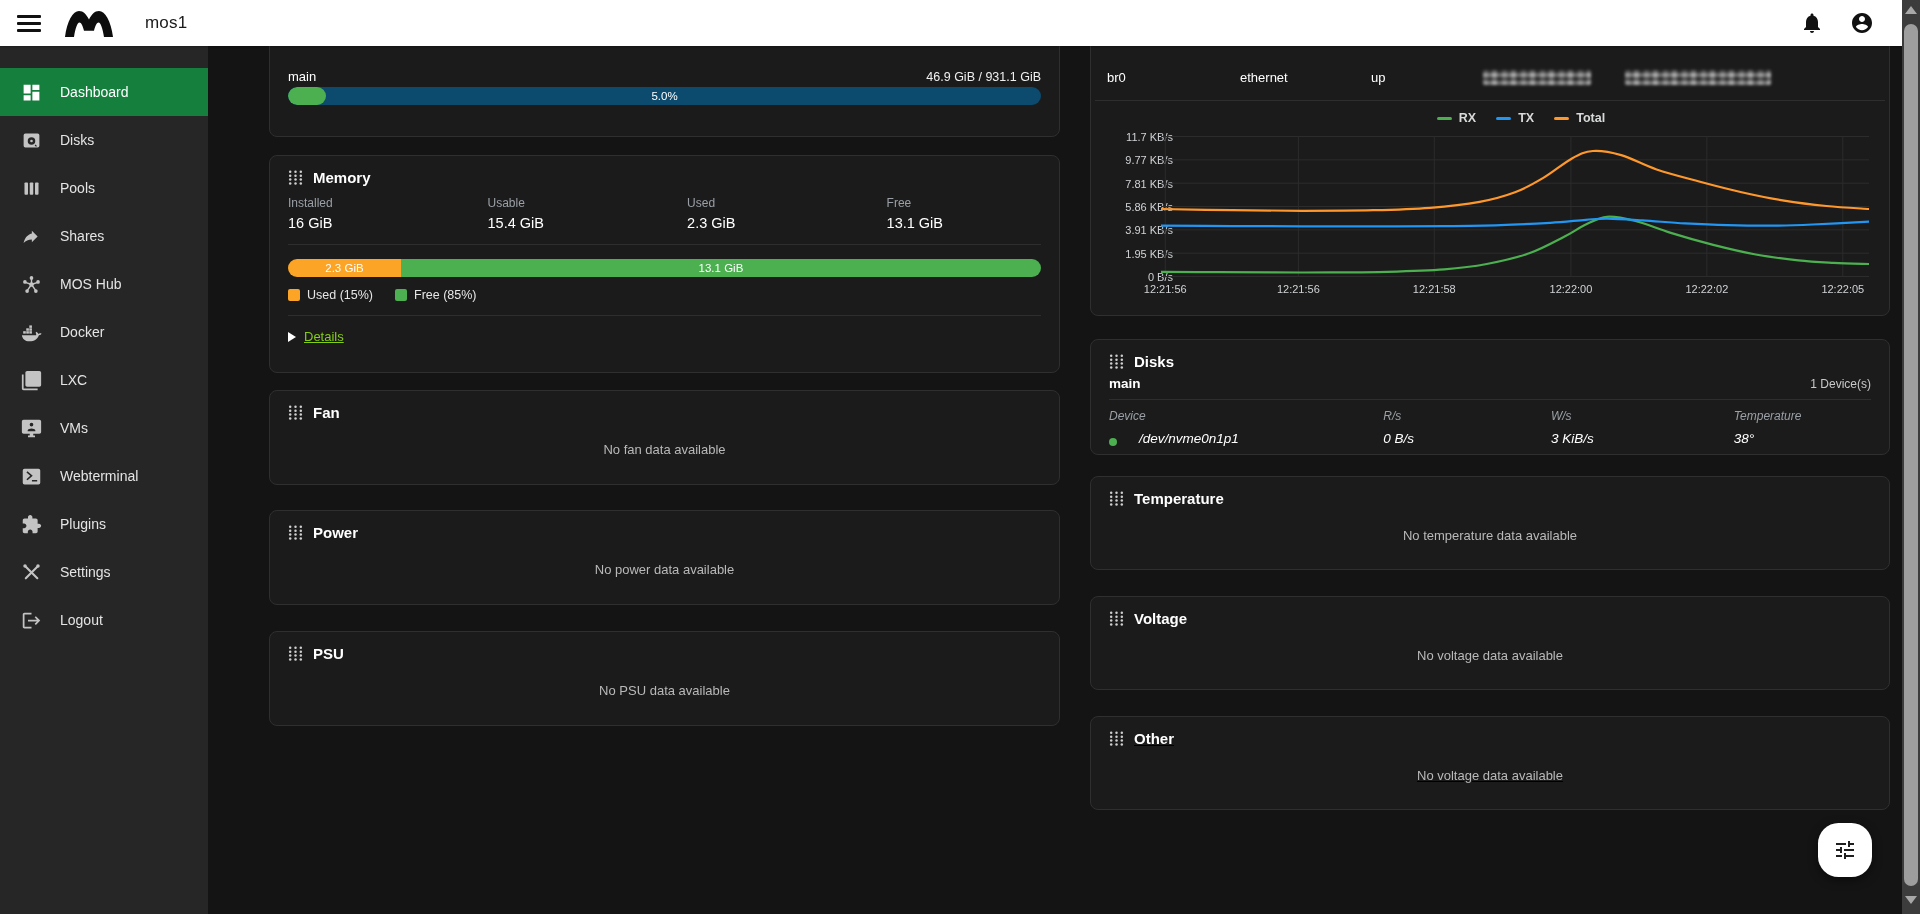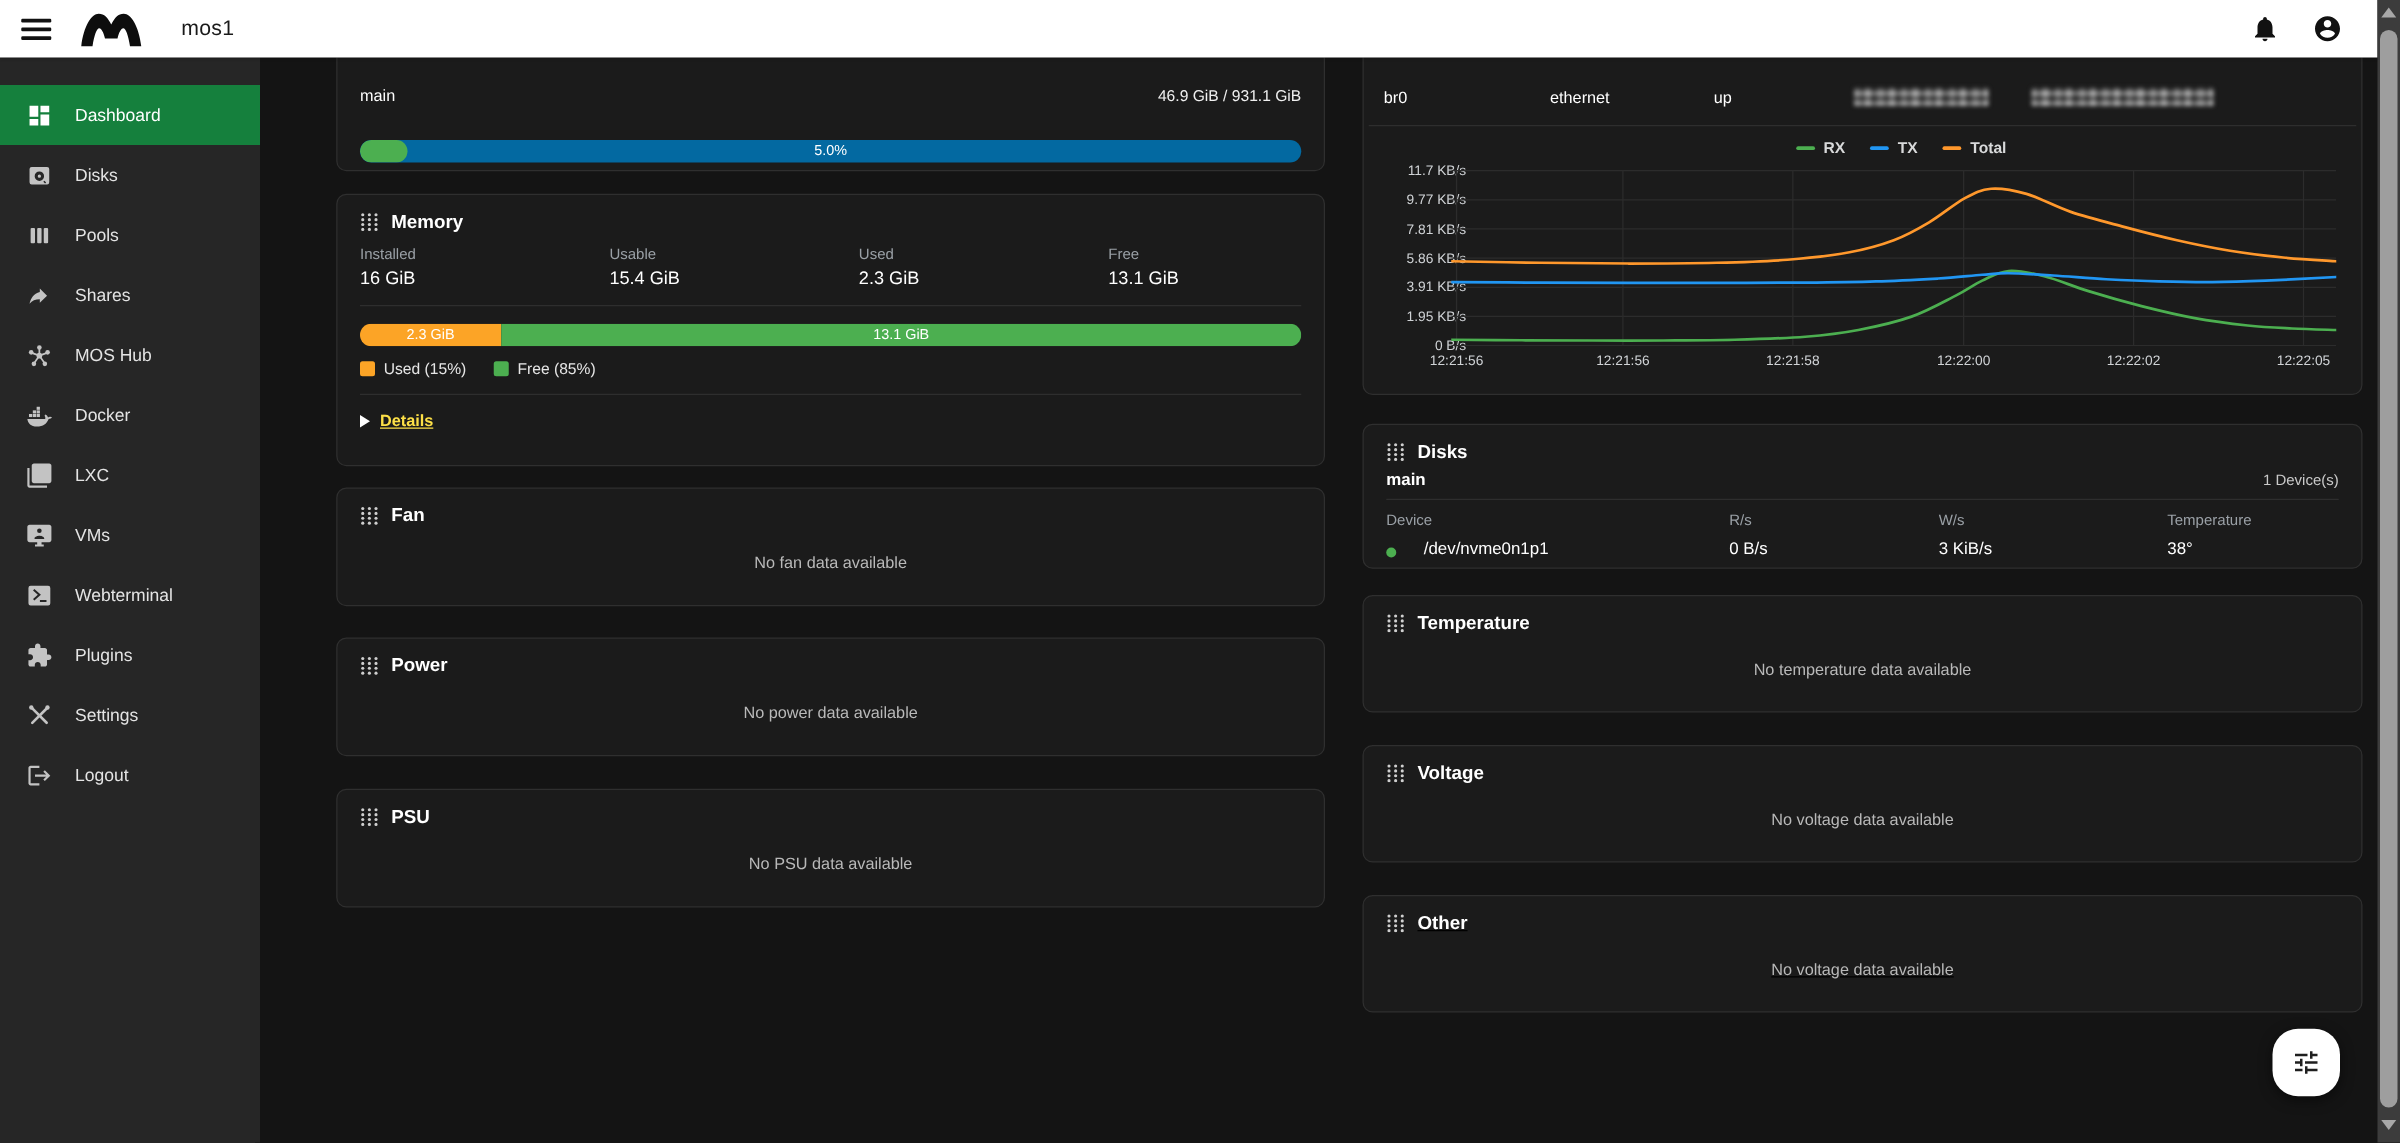--- a/index.html
+++ b/index.html
@@ -43,38 +43,38 @@
   .drag-handle svg { width:15px; height:15px; fill:#cfcfcf; }
 
   .empty-card { display:flex; flex-direction:column; }
   .empty-msg { flex:1; display:flex; align-items:center; justify-content:center; color:#b9b9b9; font-size:13px; padding-bottom:6px; }
 
   
   #card-storage { top:-30px; height:121px; padding:52px 18px 0 18px; }
   .storage-row { display:flex; justify-content:space-between; align-items:center; color:#fff; font-size:13px; }
   .storage-name { font-weight:500; }
   .storage-usage { font-size:12.5px; color:#f0f0f0; }
-  .storage-bar { position:relative; margin-top:28px; height:18px; background:#0369a1; border-radius:9px; overflow:hidden; }
+  .storage-bar { position:relative; margin-top:3px; height:18px; background:#0c4a6e; border-radius:9px; overflow:hidden; }
   .storage-fill { position:absolute; left:0; top:0; bottom:0; border-radius:9px; }
   .storage-pct { position:absolute; inset:0; display:flex; align-items:center; justify-content:center; color:#fff; font-size:11.5px; }
 
   
   #card-memory { top:109px; height:218px; }
   .mem-stats { display:grid; grid-template-columns:26.5% 26.5% 26.5% 20.5%; padding:10px 18px 0 18px; }
   .mem-label { color:#9aa0a6; font-size:12px; }
   .mem-value { color:#fff; font-size:14.5px; margin-top:5px; }
   .divider { height:1px; background:#2e2e2e; margin:13px 18px 0 18px; }
   .mem-bar { display:flex; height:18px; border-radius:9px; overflow:hidden; margin:14px 18px 0 18px; }
   .mem-seg { display:flex; align-items:center; justify-content:center; color:#fff; font-size:11.5px; height:100%; }
   .mem-legend { display:flex; gap:22px; margin:11px 18px 0 18px; }
   .legend-item { display:flex; align-items:center; gap:7px; color:#e6e6e6; font-size:12.5px; }
   .legend-sq { width:12px; height:12px; border-radius:2px; }
   .details-row { display:flex; align-items:center; gap:8px; margin:13px 18px 0 18px; cursor:pointer; }
   .tri-right { width:0; height:0; border-top:5px solid transparent; border-bottom:5px solid transparent; border-left:8px solid #fff; }
-  .details-label { color:#fde047; font-size:13px; font-weight:700; text-decoration:underline; }
+  .details-label { color:#84cc16; font-size:13px; font-weight:400; text-decoration:underline; }
 
   #card-fan   { top:344px; height:95px; }
   #card-power { top:464px; height:95px; }
   #card-psu   { top:585px; height:95px; }
 
   
   #card-network { top:-30px; height:300px; padding-top:50px; }
   .if-row { display:grid; grid-template-columns:133px 131px 112px 142px 1fr; align-items:center; padding:0 12px 0 16px; color:#fff; font-size:13px; height:20px; }
   .blur-box { height:15px; border-radius:2px; filter:blur(1.6px);
     background:repeating-linear-gradient(90deg,#7d7d7d 0 5px,#4a4a4a 5px 9px,#959595 9px 14px,#3f3f3f 14px 19px),
@@ -88,21 +88,21 @@
   .cl-dash { width:15px; height:3px; border-radius:1.5px; }
   .chart-area { position:absolute; left:70px; top:27px; width:708px; height:141px; }
   .ytick { position:absolute; width:56px; text-align:right; right:716px; color:#d0d3d6; font-size:11px; }
   .xtick { position:absolute; top:174px; transform:translateX(-50%); color:#d0d3d6; font-size:11px; }
 
   
   #card-disks { top:293px; height:116px; }
   .disks-sub { display:flex; justify-content:space-between; align-items:center; padding:6px 18px 0 18px; }
   .disks-pool { color:#fff; font-size:13.5px; font-weight:bold; }
   .disks-count { color:#c9c9c9; font-size:12px; }
-  .disks-grid { display:grid; grid-template-columns:36% 22% 24% 18%; padding:0 18px; }
+  .disks-grid { display:grid; grid-template-columns:36% 22% 24% 18%; padding:0 18px;font-style:italic; }
   .disks-grid.hdr-row { margin-top:9px; color:#9aa0a6; font-size:12px; }
   .disks-grid.val-row { margin-top:8px; color:#fff; font-size:13.5px; }
   .dev-cell { display:flex; align-items:flex-end; gap:22px; }
   .dot { width:8px; height:8px; border-radius:50%; }
 
   #card-temp    { top:430px; height:94px; }
   #card-voltage { top:550px; height:94px; }
   #card-other   { top:670px; height:94px;text-decoration:underline; }
 
   

